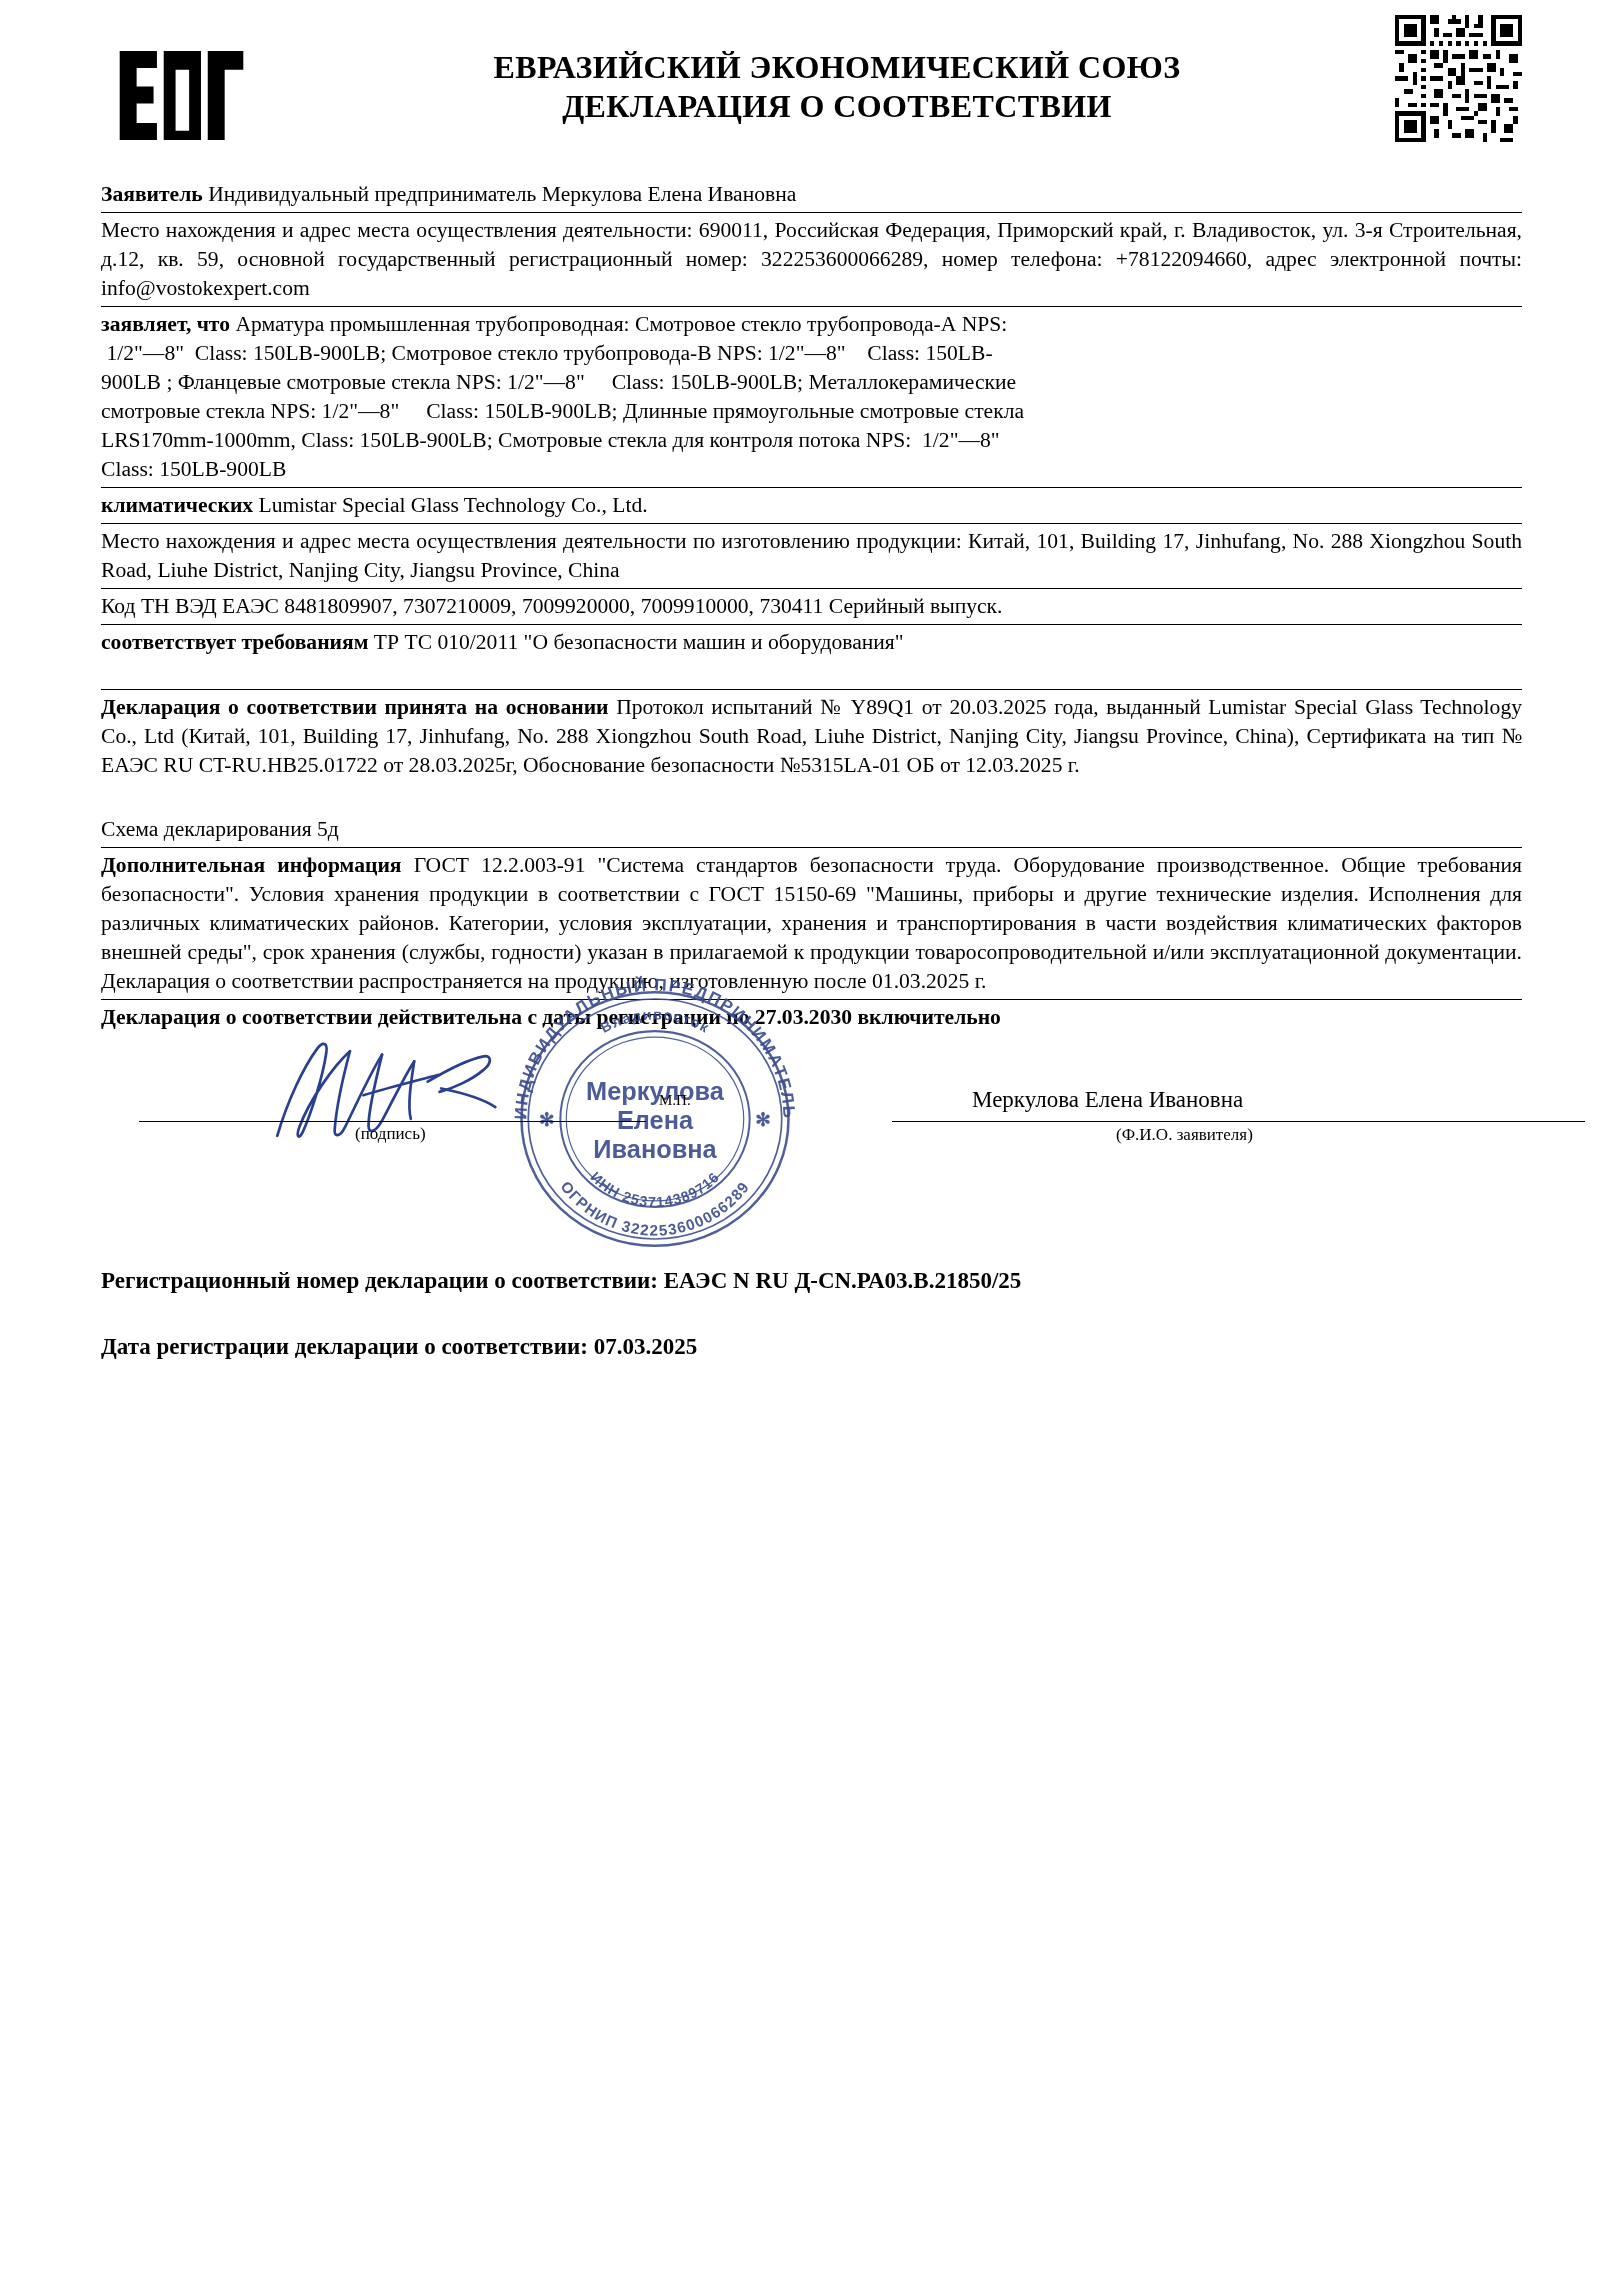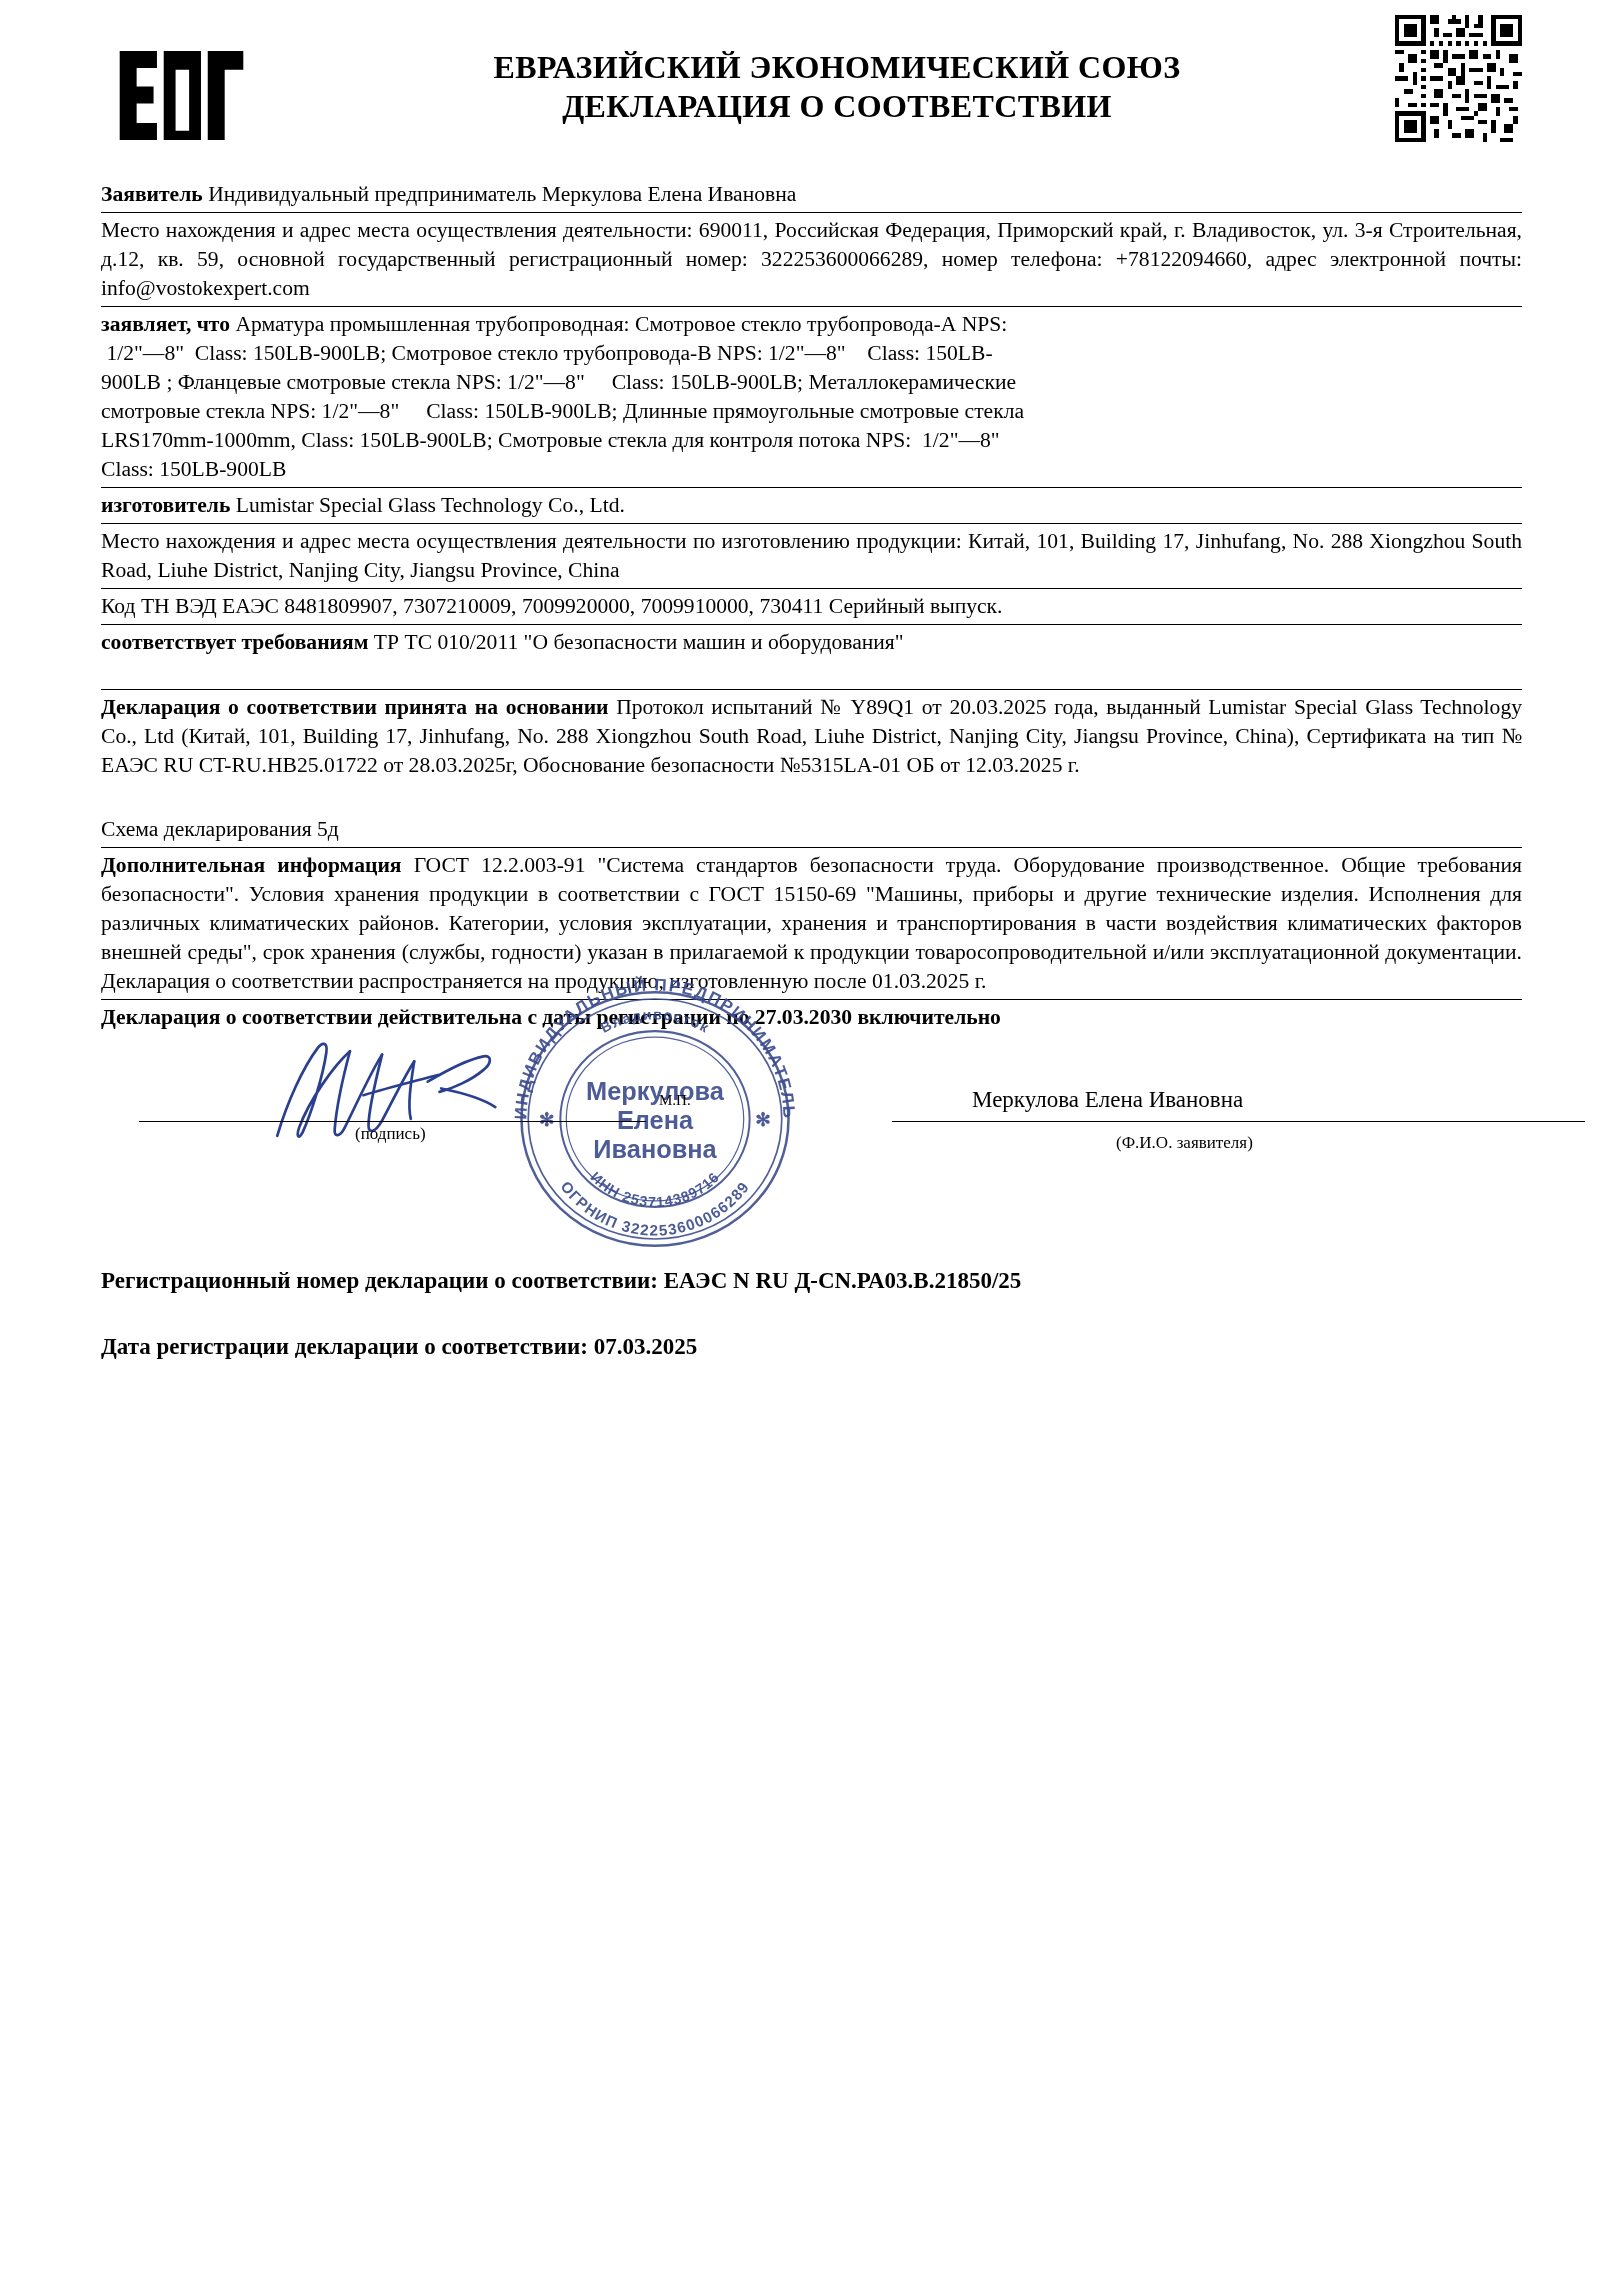--- a/index.html
+++ b/index.html
@@ -120,21 +120,21 @@
   }
   .sig-caption-left {
     position: absolute;
     left: 254px;
     top: 81px;
     font-size: 17px;
   }
   .sig-caption-right {
     position: absolute;
     left: 1015px;
-    top: 90px;
+    top: 82px;
     font-size: 17px;
   }
   .mp-label {
     position: absolute;
     left: 558px;
     top: 49px;
     font-size: 15px;
   }
   .signer-name {
     position: absolute;
@@ -311,21 +311,21 @@
       <b>заявляет, что</b><span class="prodline"> Арматура промышленная трубопроводная: Смотровое стекло трубопровода-А NPS:</span><br>
       <span class="prodline"> 1/2"—8"  Class: 150LB-900LB; Смотровое стекло трубопровода-В NPS: 1/2"—8"    Class: 150LB-</span><br>
       <span class="prodline">900LB ; Фланцевые смотровые стекла NPS: 1/2"—8"     Class: 150LB-900LB; Металлокерамические</span><br>
       <span class="prodline">смотровые стекла NPS: 1/2"—8"     Class: 150LB-900LB; Длинные прямоугольные смотровые стекла</span><br>
       <span class="prodline">LRS170mm-1000mm, Class: 150LB-900LB; Смотровые стекла для контроля потока NPS:  1/2"—8"</span><br>
       <span class="prodline">Class: 150LB-900LB</span>
     </div>
     <div class="rule"></div>
 
     <div class="block nojust">
-      <b>изготовитель</b>
+      <b>климатических</b>
       <span>Lumistar Special Glass Technology Co., Ltd.</span>
     </div>
     <div class="rule-thin"></div>
 
     <div class="block">Место нахождения и адрес места осуществления деятельности по изготовлению продукции: Китай, 101, Building 17, Jinhufang, No. 288 Xiongzhou South Road, Liuhe District, Nanjing City, Jiangsu Province, China</div>
     <div class="rule-thin"></div>
 
     <div class="block nojust">Код ТН ВЭД ЕАЭС 8481809907, 7307210009, 7009920000, 7009910000, 730411 Серийный выпуск.</div>
     <div class="rule"></div>
 

